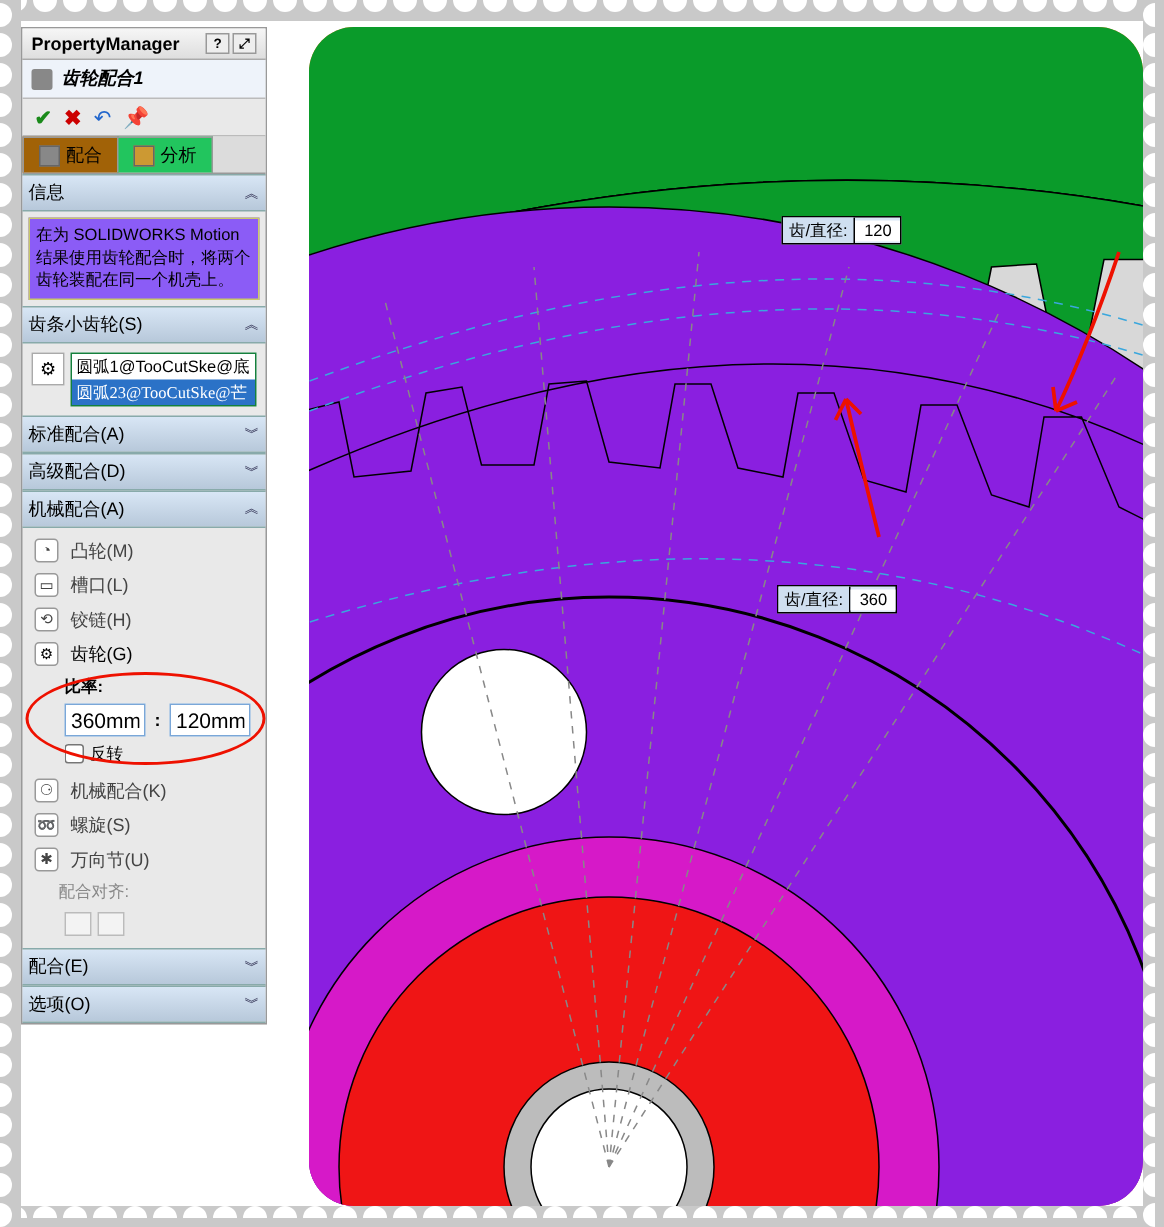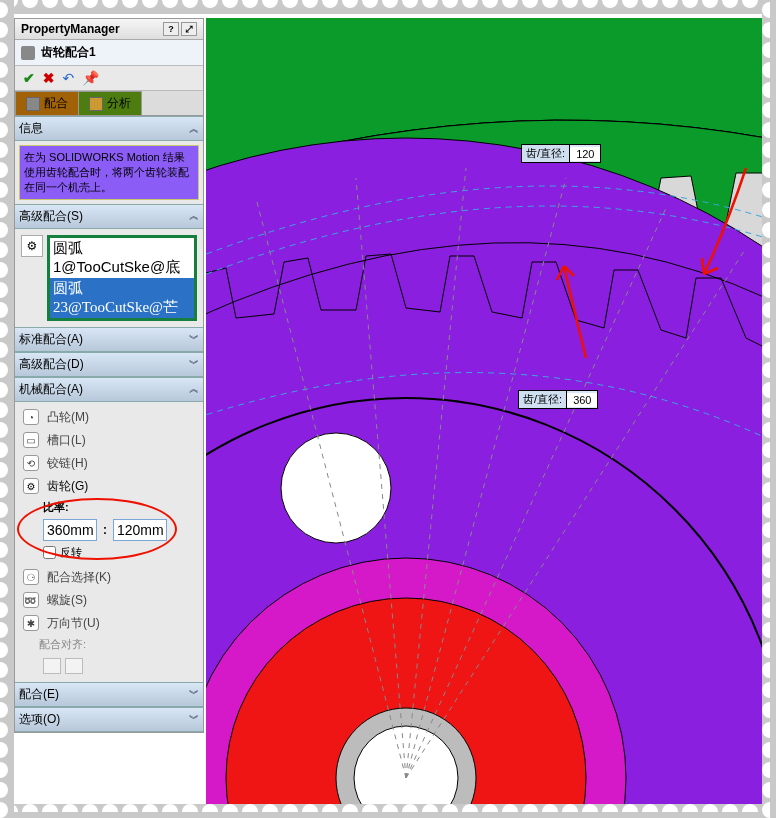--- a/index.html
+++ b/index.html
@@ -1,50 +1,50 @@
 <!DOCTYPE html>
 <html><head>
 <meta charset="utf-8">
 <style>
   * { box-sizing: border-box; margin: 0; padding: 0; font-family: "Microsoft YaHei", sans-serif; }
   body { background: #fff; width: 776px; height: 818px; position: relative; overflow: hidden; }
-  .panel { position: absolute; left: 14px; top: 18px; width: 190px; background: #e9e9e9; border: 1px solid #999; font-size: 12px; }
+  .panel { position: absolute; left: 14px; top: 18px; width: 164px; background: #e9e9e9; border: 1px solid #999; font-size: 12px; }
   .panel-title { background: linear-gradient(#f6f6f6,#dedede); padding: 3px 6px; font-weight: bold; display:flex; align-items:center; justify-content:space-between; border-bottom:1px solid #aaa;}
   .panel-title .r { display:flex; gap:2px; }
-  .pm-sub { display:flex; align-items:center; gap:6px; padding:4px 6px; background:#eef3fa; border-bottom:1px solid #bbb;}
+  .pm-sub { display:flex; align-items:center; gap:6px; padding:4px 6px; background:#eef3fa; border-bottom:1px solid #bbb;font-style:italic;}
   .pm-sub .ico { width:14px; height:14px; background:#888; border-radius:2px; }
   .pm-actions { display:flex; gap:8px; padding:4px 8px; background:#e9e9e9; border-bottom:1px solid #bbb;}
   .pm-actions span { font-size:14px; cursor:pointer; }
   .tabs { display:flex; background:#dcdcdc; border-bottom:1px solid #999; }
-  .tab { padding:3px 10px; border:1px solid #999; border-bottom:none; margin-right:-1px; background:#4d7c0f; display:flex; align-items:center; gap:4px; cursor:pointer;}
+  .tab { padding:3px 10px; border:1px solid #999; border-bottom:none; margin-right:-1px; background:#22c55e; display:flex; align-items:center; gap:4px; cursor:pointer;}
   .tab.active { background:#a16207; }
   .section-h { background: linear-gradient(#d8e6f5,#b7c8da); padding:3px 4px; border-top:1px solid #8aa; border-bottom:1px solid #8aa; display:flex; justify-content:space-between; align-items:center; cursor:pointer;}
   .section-h .chev { font-size:10px; color:#335; }
   .info-box { background:#8b5cf6; border:1px solid #c9c96b; margin:4px; padding:4px; font-size:11px; line-height:1.35; }
   .sel-box { margin:4px; padding:2px; display:flex; gap:4px; align-items:flex-start; }
   .sel-ico { width:22px; height:22px; background:#fff; border:1px solid #aaa; display:flex; align-items:center; justify-content:center; font-size:12px;}
-  .sel-list { flex:1; background:#fff; border:3px solid #15803d; min-height:34px; font-size:15px; }
+  .sel-list { flex:1; background:#fff; border:1px solid #15803d; min-height:34px; font-size:11px; }
   .sel-list div { padding:1px 3px; }
   .sel-list .hl { background:#2b72c7; color:#fff;font-family:Liberation Serif, serif; }
   .mech-body { padding:4px 0; }
   .mech-item { display:flex; align-items:center; gap:8px; padding:3px 8px; color:#444; cursor:pointer;}
   .mech-item .mi-ico { width:16px; height:16px; border:1px solid #999; border-radius:3px; background:#fff; display:flex; align-items:center; justify-content:center; font-size:10px;}
   .mech-item.sel { color:#000; }
   .ratio-area { margin:2px 6px 6px 28px; position:relative; }
   .ratio-row { display:flex; align-items:center; gap:6px; margin-top:4px; }
   .ratio-row input.rv { width:54px; border:1px solid #7aa7d8; padding:2px 3px; font-size:14px; }
   .ratio-row .colon { font-weight:bold; }
   .ratio-row label { display:flex; align-items:center; gap:4px; font-size:11px; }
   .red-ellipse { position:absolute; border:2px solid #e10; border-radius:50%; pointer-events:none; }
   .align-row { padding:2px 8px 6px 24px; color:#888; font-size:11px; }
   .align-icons { display:flex; gap:4px; padding-left:28px; margin-bottom:4px;}
   .align-icons span{ width:18px;height:16px;border:1px solid #bbb;background:#f3f3f3;}
   .titbtn { width:16px; height:14px; border:1px solid #999; background:#eee; font-size:9px; display:flex; align-items:center; justify-content:center;}
 
-  .viewport { position:absolute; left:206px; top:18px; right:14px; bottom:14px; background:#f97316; overflow:hidden; }
+  .viewport { position:absolute; left:206px; top:18px; right:14px; bottom:14px; background:#f97316; overflow:hidden;border-radius:30px; }
   .callout { position:absolute; background:#d9e6f5; border:1px solid #000; font-size:11px; padding:0; display:flex; align-items:center; }
   .callout .lab { padding:1px 4px; border-right:1px solid #000; background:#cfdff0;}
   .callout .val { padding:1px 6px; background:#fff; }
   .pm-mini { width:14px;height:14px;background:#e0a; border:1px solid #666;}
 </style>
 </head>
 <body>
 
 <div class="panel">
   <div class="panel-title">
@@ -75,21 +75,21 @@
     </div>
   </div>
 
   <div class="section-h">
     <span>信息</span>
       <span class="chev">︽</span>
   </div>
   <div class="info-box">在为 SOLIDWORKS Motion 结果使用齿轮配合时，将两个齿轮装配在同一个机壳上。</div>
 
   <div class="section-h">
-    <span>高级配合(S)</span>
+    <span>齿条小齿轮(S)</span>
       <span class="chev">︽</span>
   </div>
   <div class="sel-box">
     <div class="sel-ico">⚙</div>
     <div class="sel-list">
       <div>圆弧1@TooCutSke@底</div>
       <div class="hl">圆弧23@TooCutSke@芒</div>
     </div>
   </div>
 
@@ -134,21 +134,21 @@
         <label>
           <input type="checkbox" style="">
           <span>反转</span>
         </label>
       </div>
       <div class="red-ellipse" style="left:-26px; top:-2px; width:160px; height:62px;"></div>
     </div>
 
     <div class="mech-item">
         <span class="mi-ico">⚆</span>
-        <span>配合选择(K)</span>
+        <span>机械配合(K)</span>
       </div>
     <div class="mech-item">
         <span class="mi-ico">➿</span>
         <span>螺旋(S)</span>
       </div>
     <div class="mech-item">
         <span class="mi-ico">✱</span>
         <span>万向节(U)</span>
       </div>
     <div class="align-row">配合对齐:</div>

